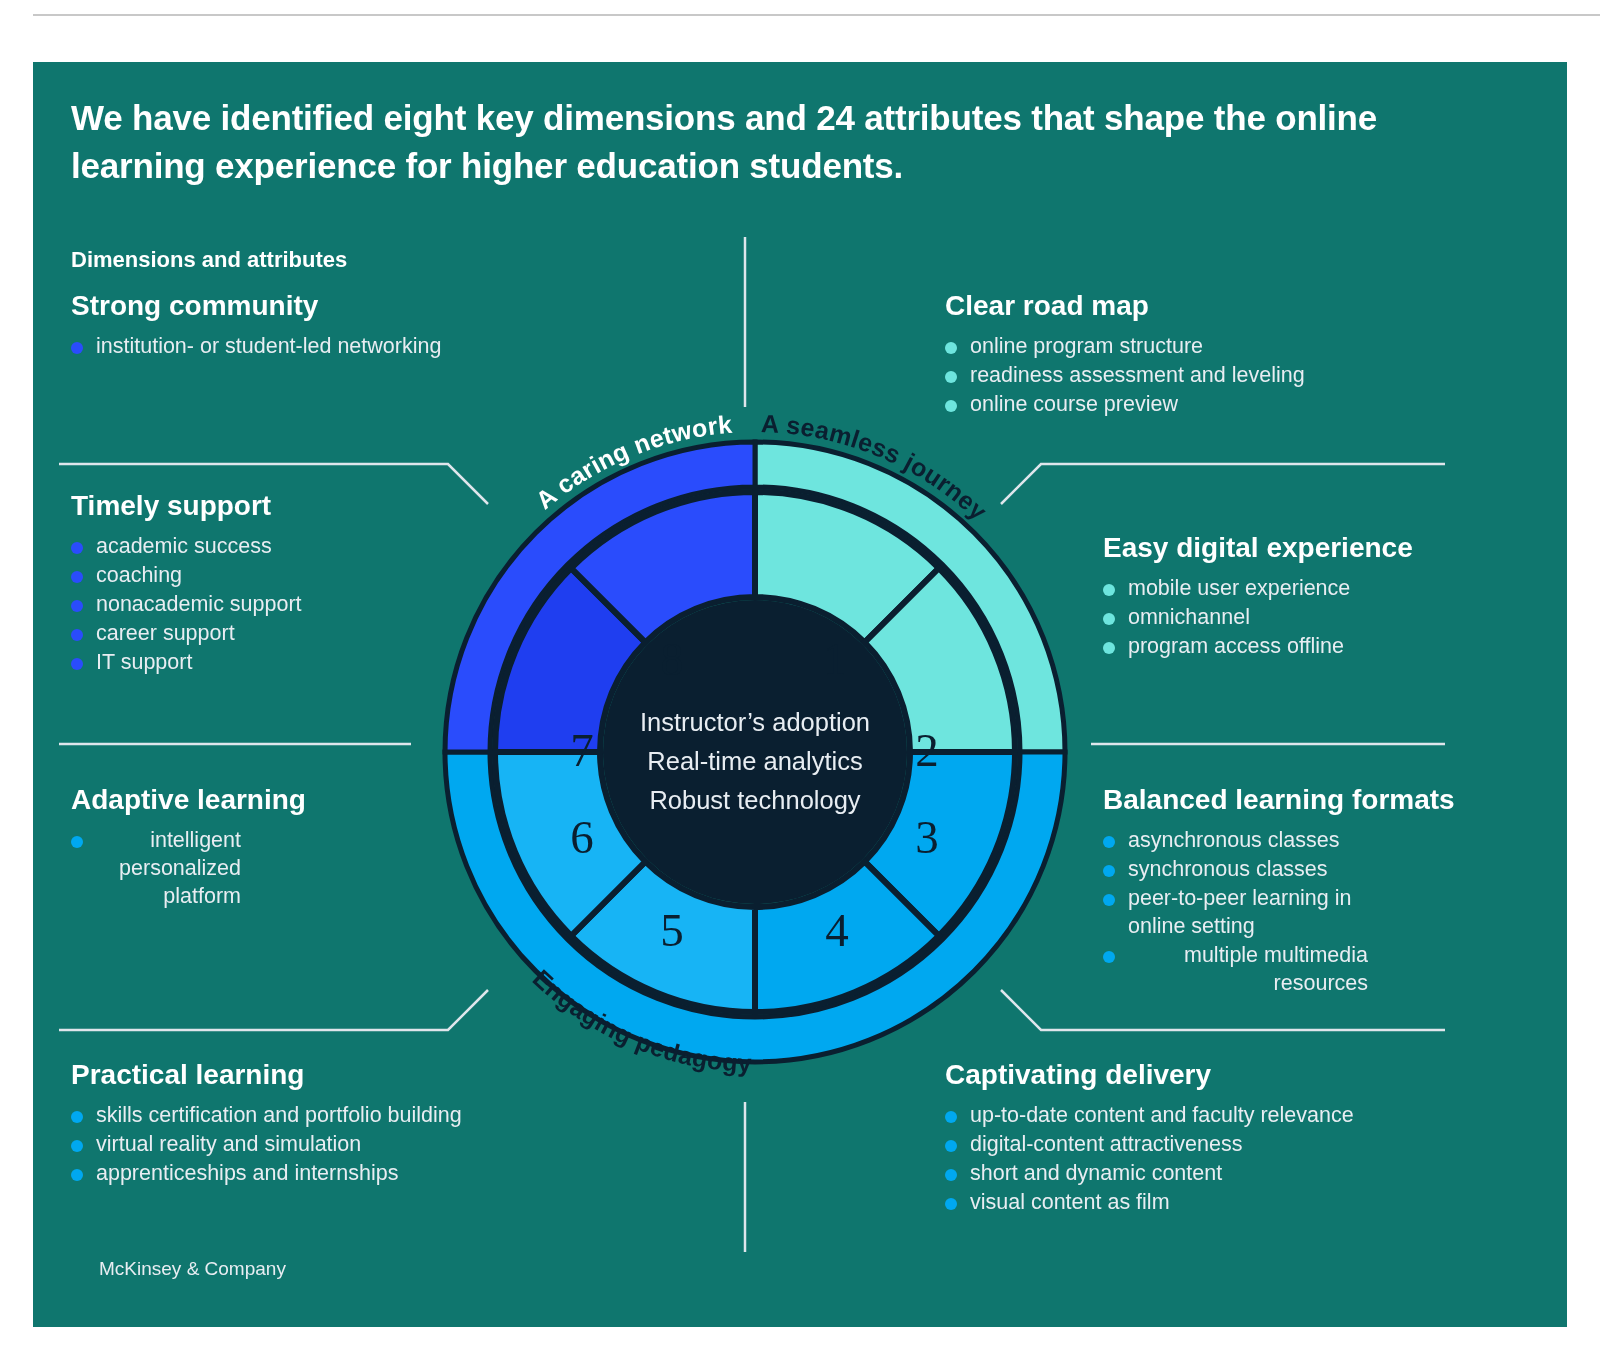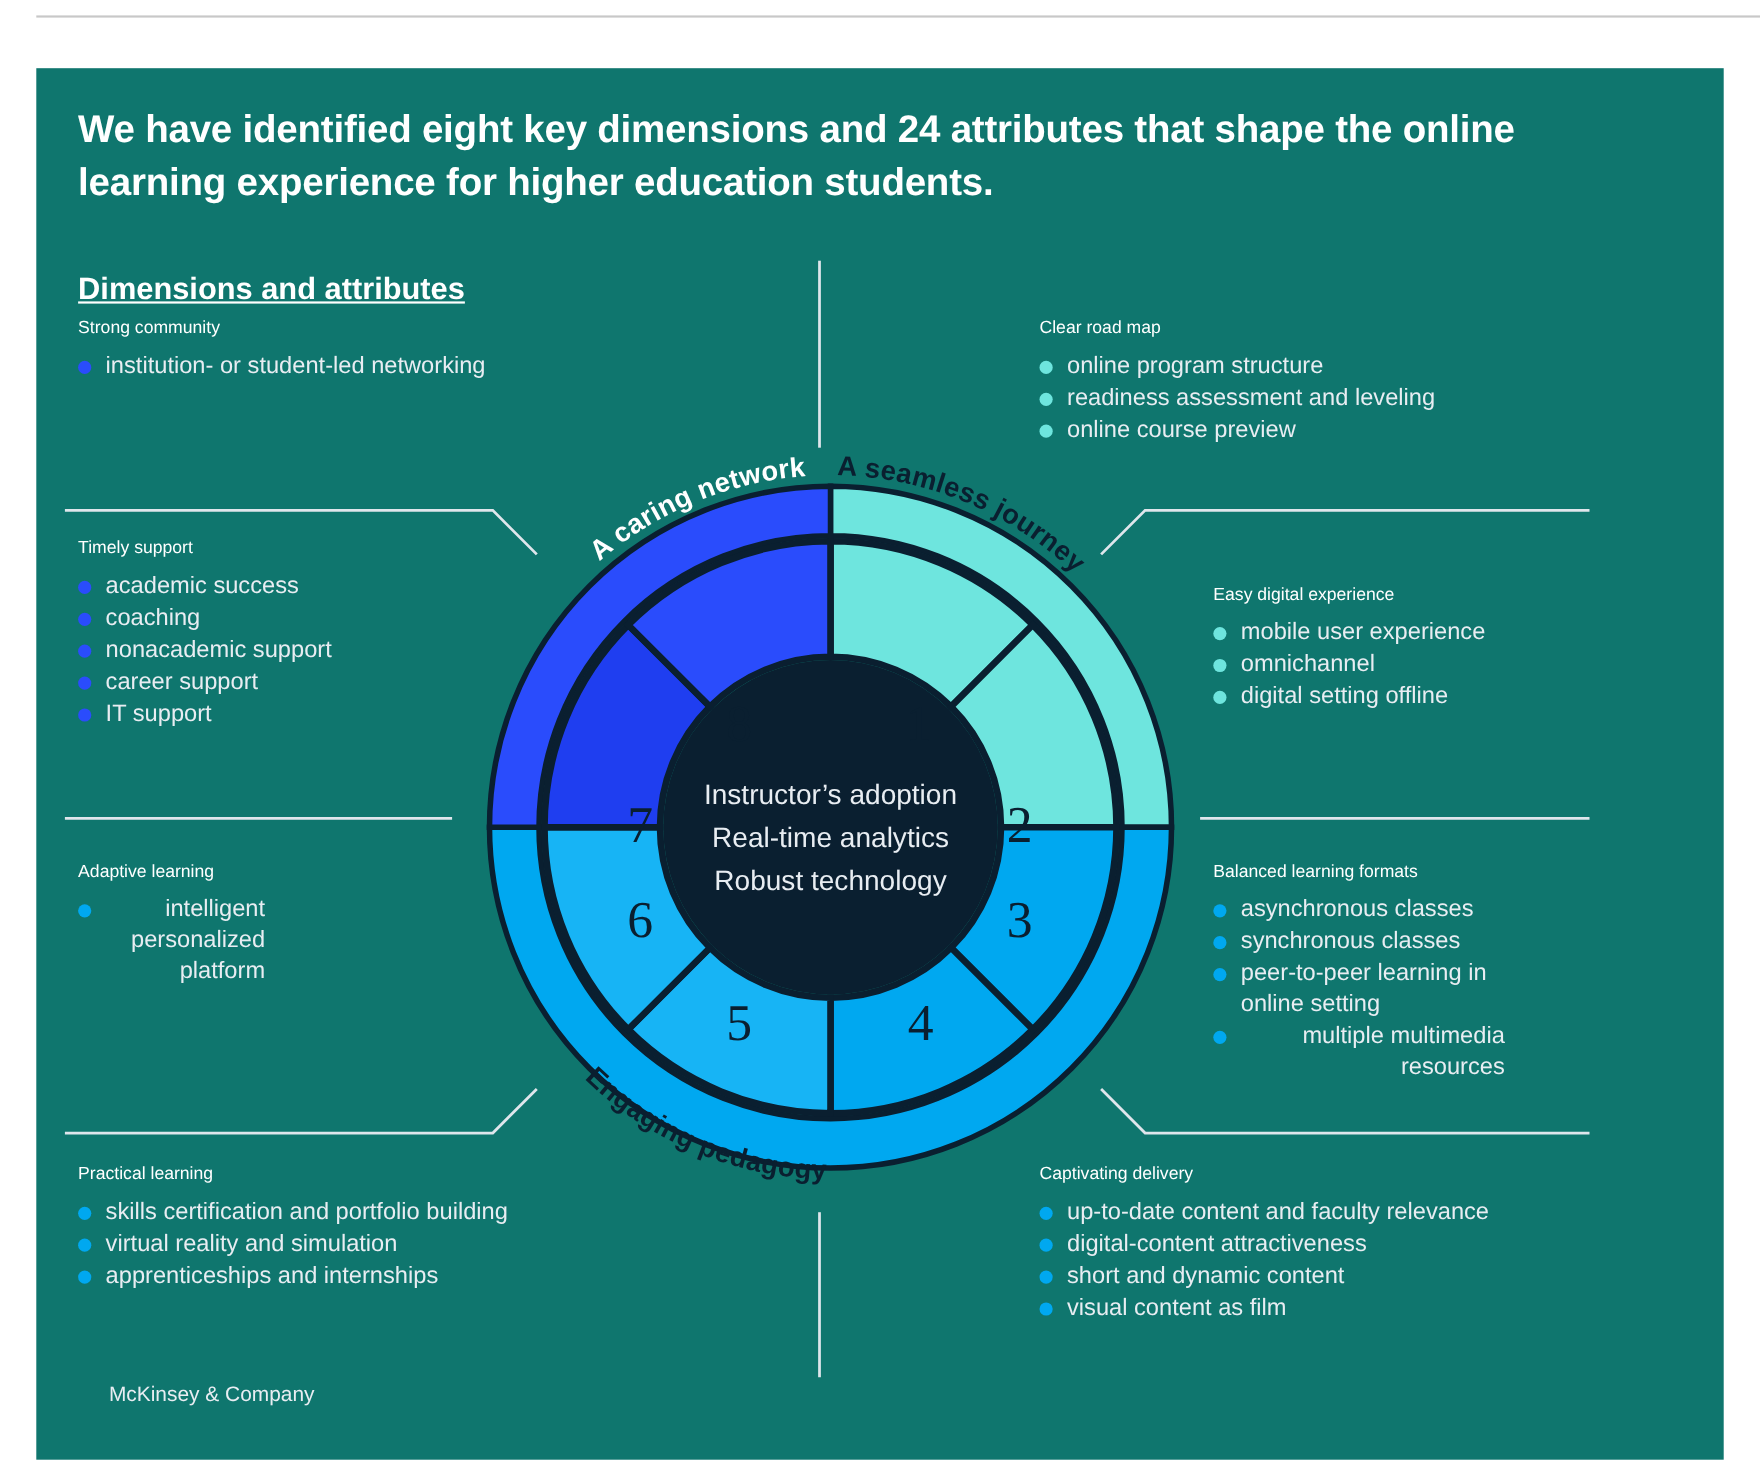--- a/index.html
+++ b/index.html
@@ -52,31 +52,30 @@
     line-height: 1.38;
     letter-spacing: -0.2px;
   }
 
   
   .section-heading {
     position: absolute;
     left: 38px;
     top: 185px;
     color: #ffffff;
-    font-size: 28px;
+    font-size: 22px;
     font-weight: bold;
-    text-decoration: underline;
   }
 
   
   .block { position: absolute; }
   .block h3 {
     color: #ffffff;
-    font-size: 16px;
-    font-weight: normal;
+    font-size: 28px;
+    font-weight: bold;
     margin-bottom: 11px;
     white-space: nowrap;
   }
   .block.right h3 { text-align: left; }
 
   .block ul { list-style: none; }
   .block li {
     position: relative;
     color: #e8edf2;
     font-size: 21.5px;
@@ -282,21 +281,21 @@
         <li>readiness assessment and leveling</li>
         <li>online course preview</li>
       </ul>
     </div>
 
     <div class="block right" style="left:1070px; top:470px; width:400px; --dot:#6ee5de;">
       <h3>Easy digital experience</h3>
       <ul>
         <li>mobile user experience</li>
         <li>omnichannel</li>
-        <li>digital setting offline</li>
+        <li>program access offline</li>
       </ul>
     </div>
 
     <div class="block right" style="left:1070px; top:722px; width:340px; --dot:#00a8f0;">
       <h3>Balanced learning formats</h3>
       <ul>
         <li>asynchronous classes</li>
         <li>synchronous classes</li>
         <li style="width:300px;">peer-to-peer learning in online setting</li>
         <li style="width:265px;text-align:right;">multiple multimedia resources</li>

